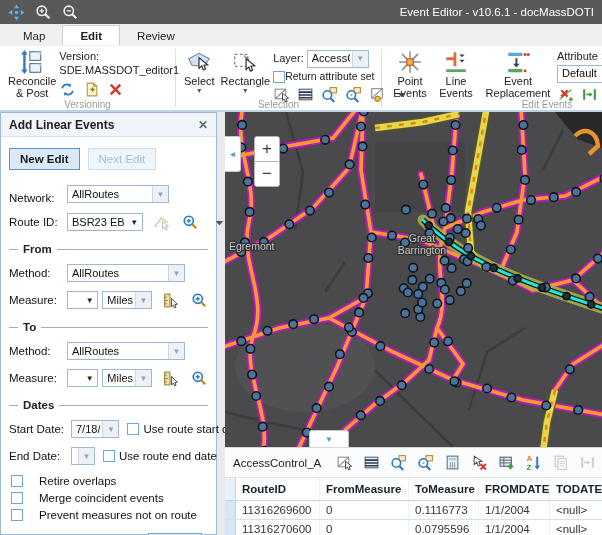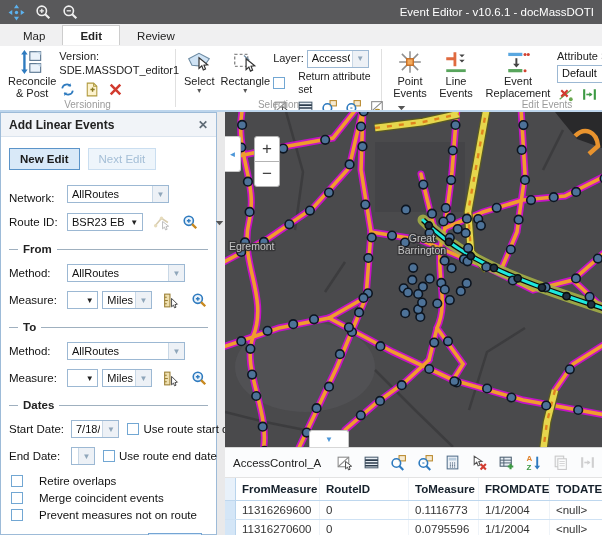--- a/index.html
+++ b/index.html
@@ -192,21 +192,21 @@
         <span class="caret">▾</span>
       </div>
       <div class="ver-col" style="min-width:92px;">
         <div style="display:flex;align-items:center;gap:3px;">
           <span>Layer:</span>
           <span class="sel" style="width:62px;">
             <span class="selval">AccessControl_A</span>
             <span class="arrow">▼</span>
           </span>
         </div>
-        <div style="display:flex;align-items:center;gap:13px;margin-top:2px;">
+        <div style="display:flex;align-items:flex-end;gap:0;margin-top:2px;">
           <span class="cb"></span>
           <span style="font-size:10.5px;">Return attribute set</span>
         </div>
         <div class="icon-row">
             <span class="mini-icon"><svg viewBox="0 0 16 16">
                 <rect x="2" y="3" width="10" height="9" fill="#fff" stroke="#8a8a8a"></rect>
                 <path d="M2 12 12 3" stroke="#8a8a8a"></path>
                 <path d="M9 7v7l1.8-1.7 1 2.7 1.5-.6-1-2.6 2.4-.3z" fill="#fff" stroke="#444" stroke-width=".9"></path>
               </svg></span>
             <span class="mini-icon"><svg viewBox="0 0 16 16">
@@ -690,22 +690,22 @@
           <span class="mini-icon dim"><svg viewBox="0 0 16 16">
               <path d="M3 3v10M13 3v10" stroke="#9a9a9a" stroke-width="2"></path>
               <path d="M5 8h5" stroke="#9a9a9a" stroke-width="1.5"></path>
               <path d="M10.8 8 7.8 5.8v4.4z" fill="#9a9a9a"></path>
             </svg></span>
         </span>
 
     </div>
     <div class="ghead" id="grid-head">
         <div class="gcell gsel"></div>
+        <div class="gcell">RouteID</div>
         <div class="gcell">FromMeasure</div>
-        <div class="gcell">RouteID</div>
         <div class="gcell">ToMeasure</div>
         <div class="gcell">FROMDATE</div>
         <div class="gcell">TODATE</div>
       </div>
     <div id="grid-body">
         <div class="grow">
           <div class="gcell gsel"></div>
           <div class="gcell">11316269600</div>
           <div class="gcell">0</div>
           <div class="gcell">0.1116773</div>

